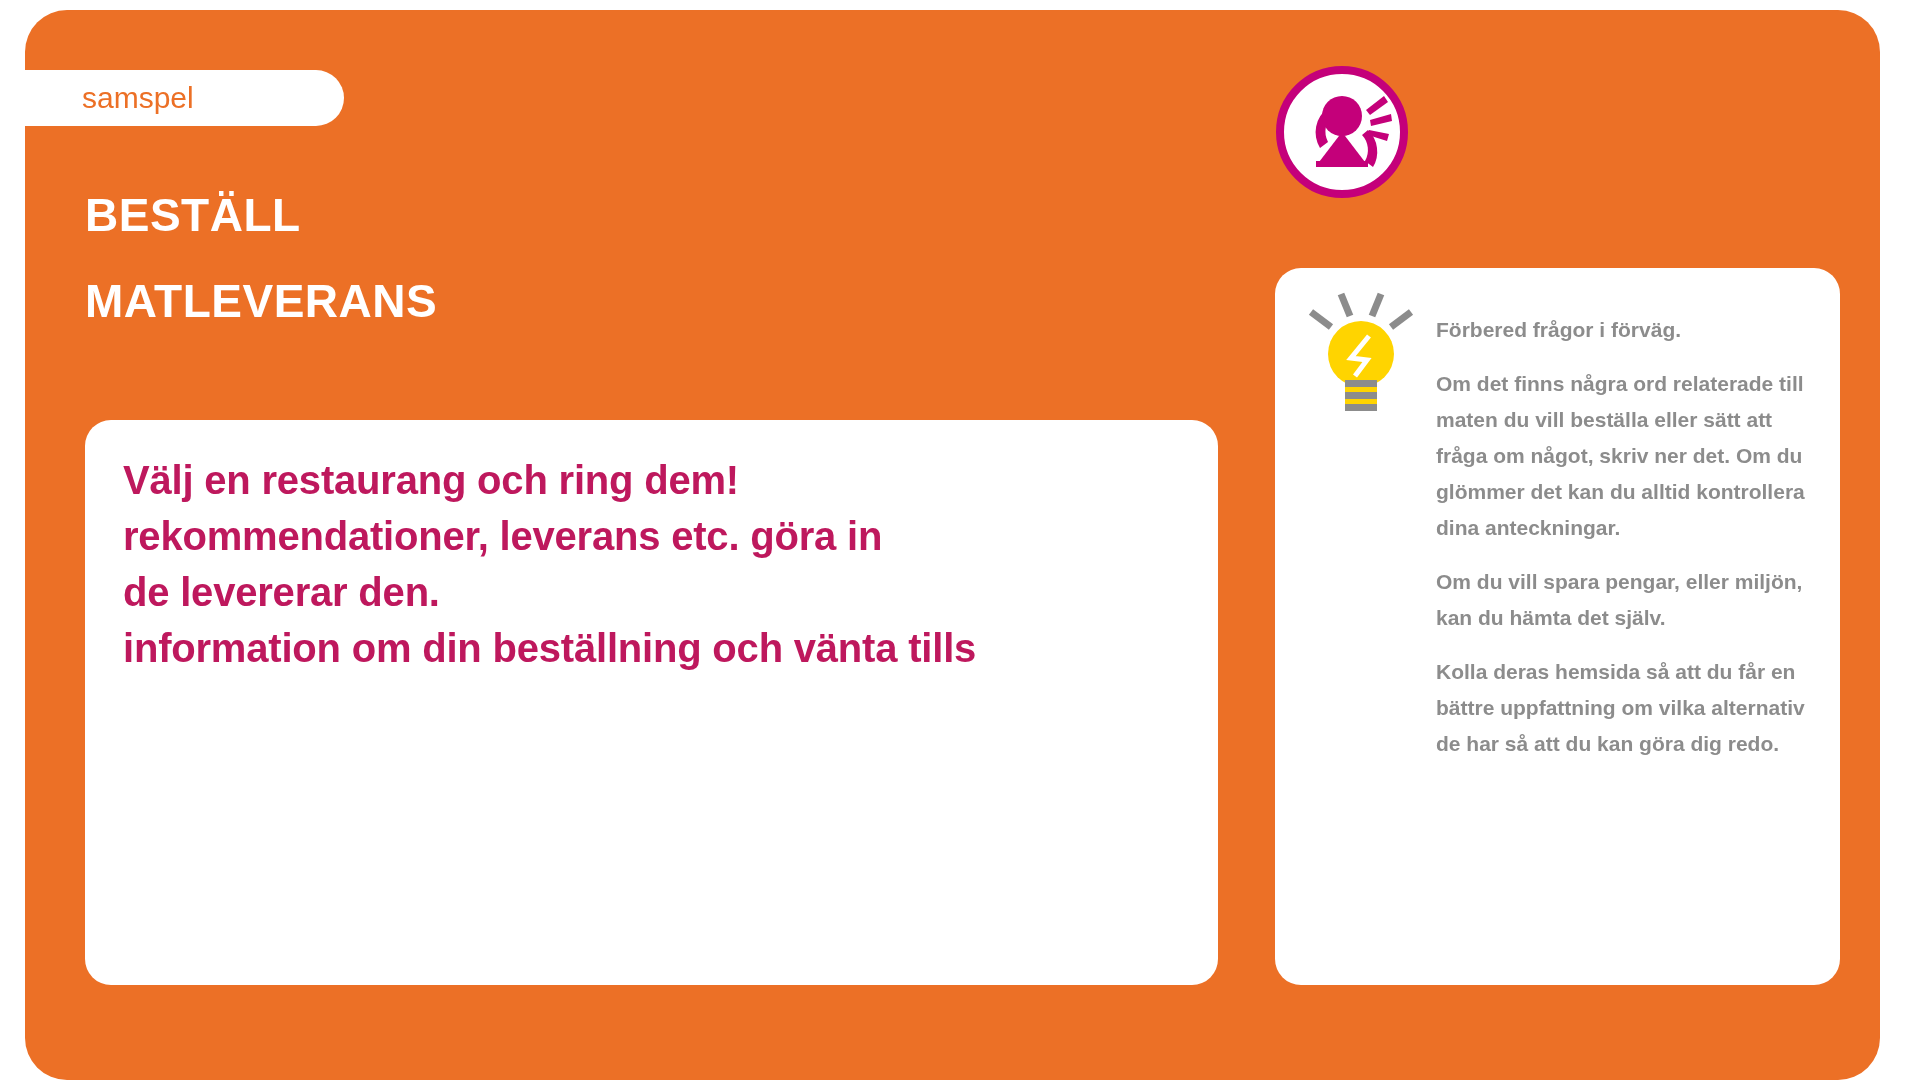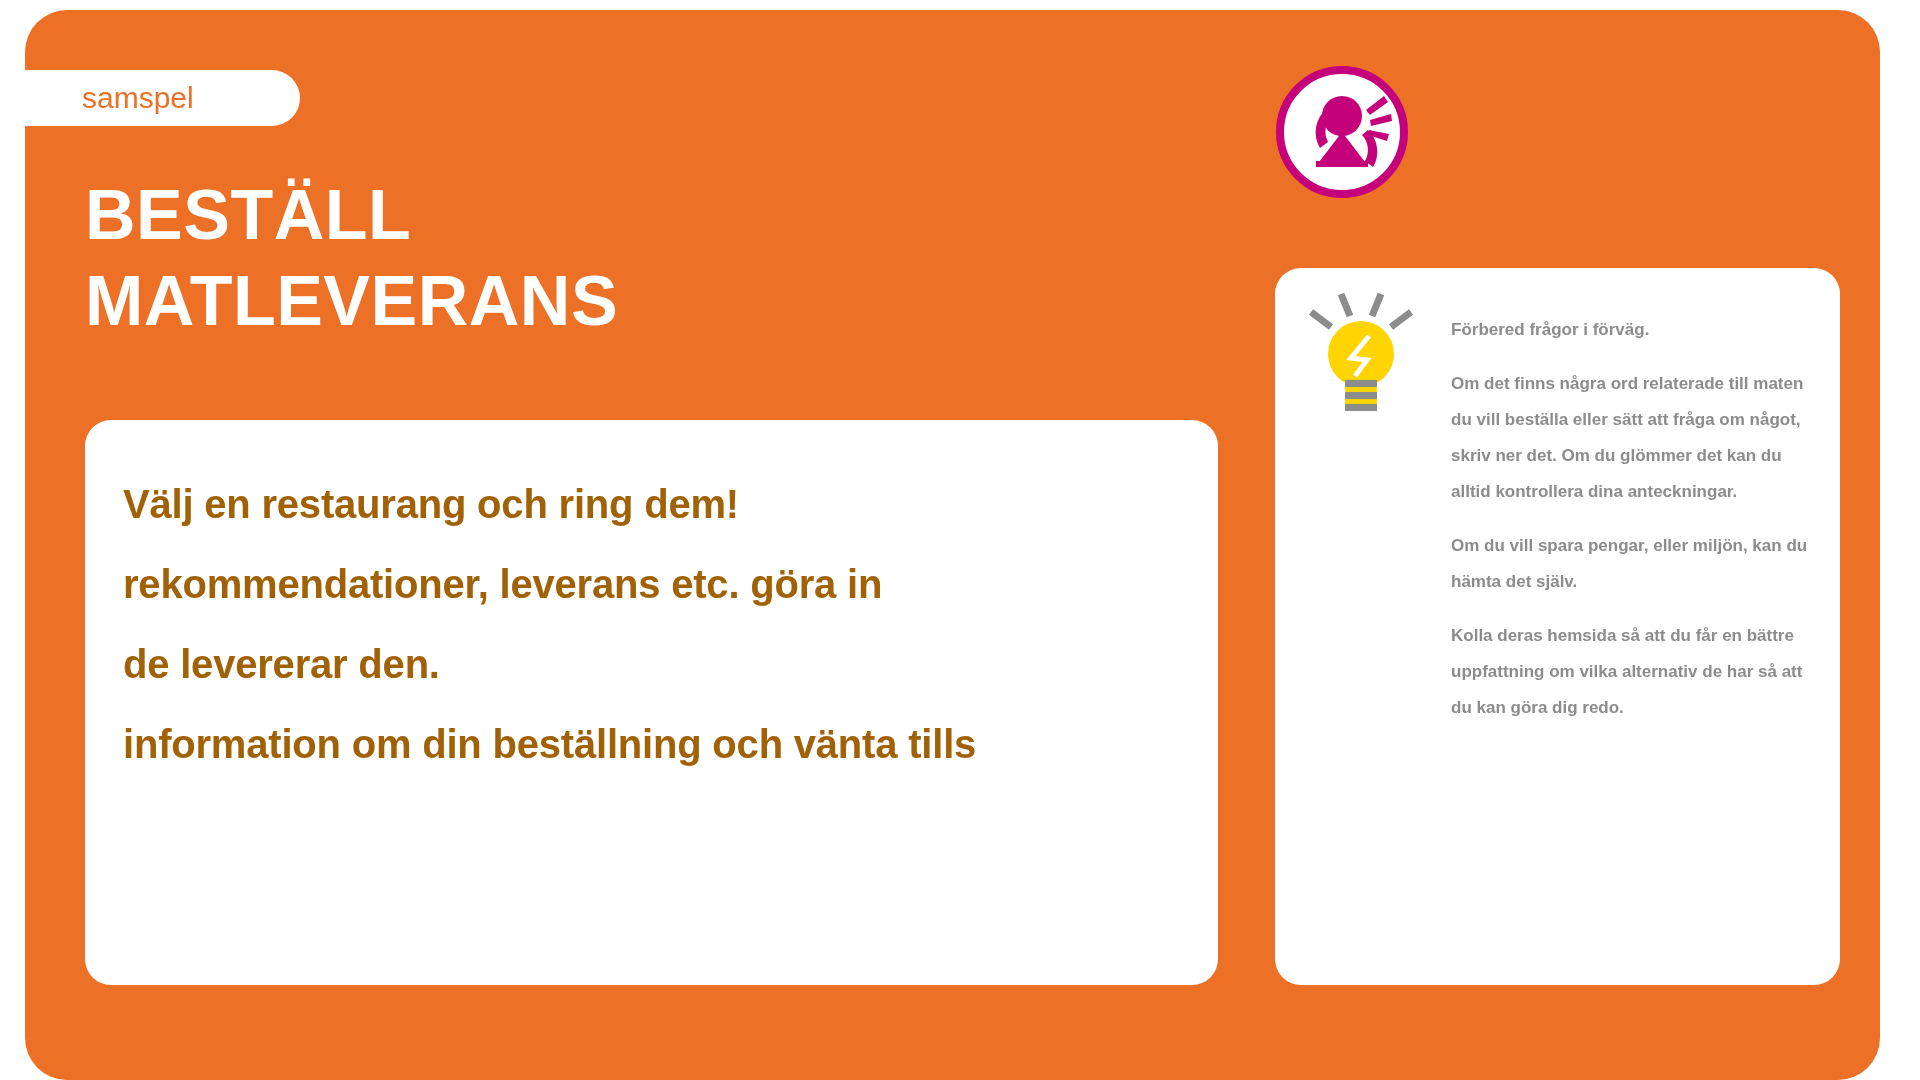--- a/index.html
+++ b/index.html
@@ -36,40 +36,41 @@
   .brand-tab {
     position: absolute;
     left: 0px;
     top: 70px;
     width: 300px;
     height: 56px;
     background: #ffffff;
     border-top-right-radius: 28px;
     border-bottom-right-radius: 28px;
     z-index: 5;
+    padding-left: 44px;
   }
   .brand-tab-label {
     position: absolute;
     left: 82px;
     top: 50%;
     transform: translateY(-50%);
     font-size: 30px;
     font-weight: 400;
     color: #EC7026;
     letter-spacing: 0px;
     white-space: nowrap;
   }
 
   
   .page-title {
     position: absolute;
     left: 85px;
     top: 172px;
     width: 1000px;
-    font-size: 70px;
+    font-size: 46px;
     line-height: 86px;
     font-weight: bold;
     color: #ffffff;
     letter-spacing: 0.5px;
   }
   .page-title .line { display: block; white-space: nowrap; }
 
   
   .main-card {
     position: absolute;
@@ -84,25 +85,24 @@
     position: absolute;
     left: 38px;
     top: 32px;
     right: 34px;
   }
   .main-card-body .line {
     display: block;
     font-size: 40px;
     line-height: 56px;
     font-weight: bold;
-    color: #a16207;
+    color: #be185d;
     font-stretch: condensed;
     letter-spacing: -0.2px;
     white-space: nowrap;
-    margin-top: 24px;
   }
 
   
   .logo-badge {
     position: absolute;
     left: 1272px;
     top: 62px;
     width: 140px;
     height: 140px;
   }
@@ -124,25 +124,25 @@
     width: 120px;
     height: 130px;
   }
   .tips-text {
     position: absolute;
     left: 161px;
     top: 44px;
     right: 26px;
   }
   .tip-para {
-    font-size: 17px;
+    font-size: 21px;
     line-height: 36px;
     font-weight: bold;
     color: #8C8C8C;
-    margin: 0 0 18px 15px;
+    margin: 0 0 18px 0;
   }
   .tip-para:last-child { margin-bottom: 0; }
 </style>
 </head>
 <body>
 
 <div id="slide">
 
   <div class="panel"></div>
 

